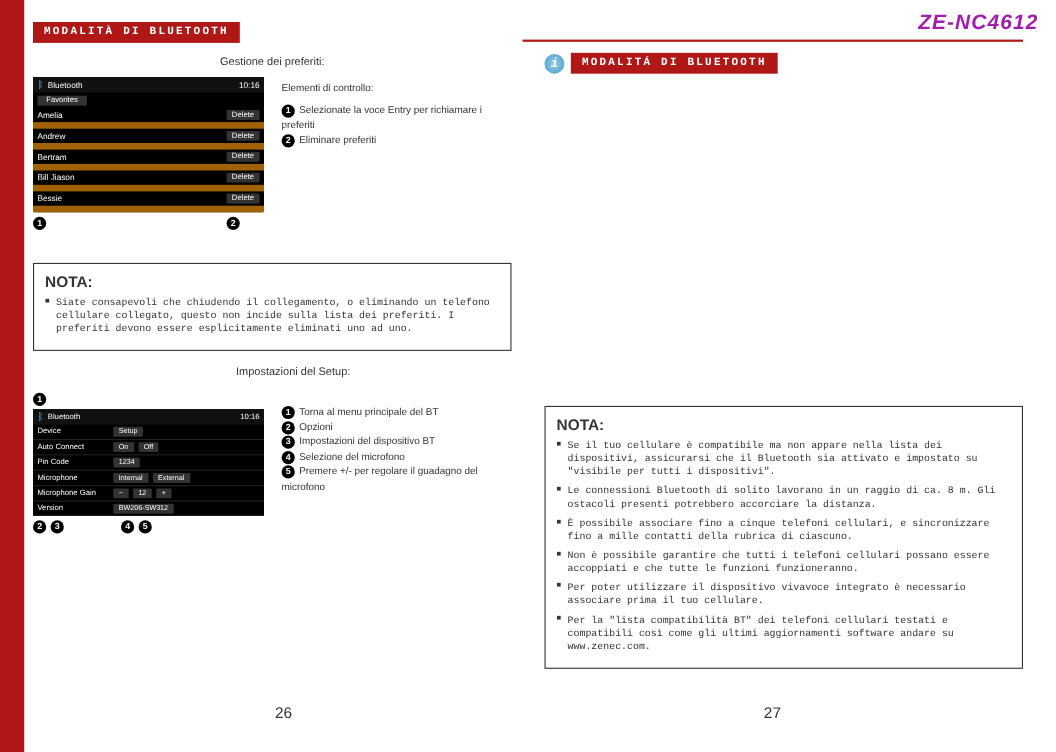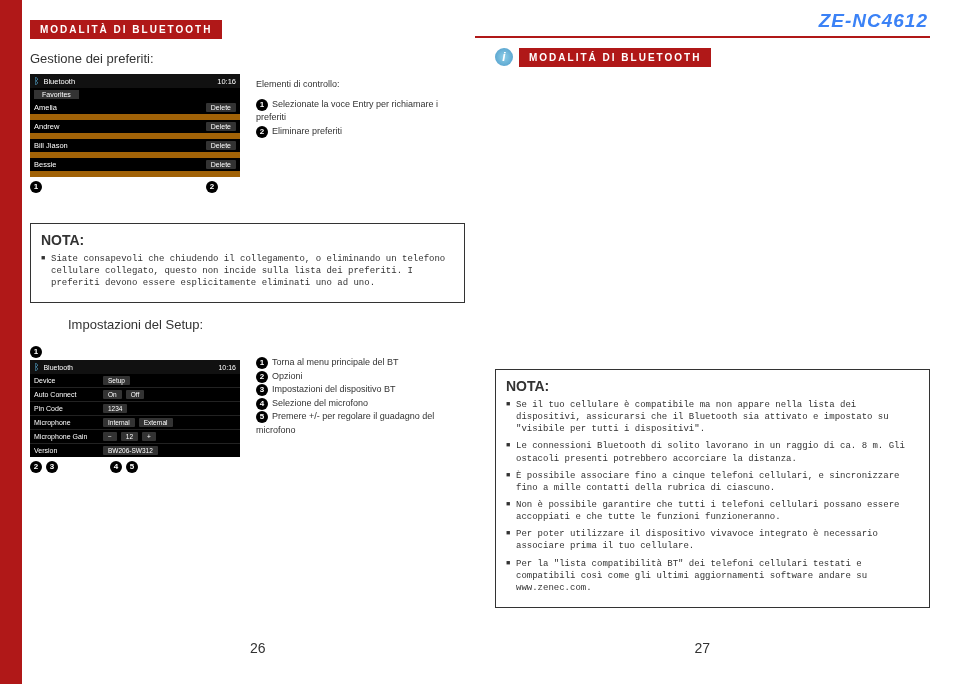--- a/index.html
+++ b/index.html
@@ -1,26 +1,26 @@
 <!DOCTYPE html>
 <html><head>
 <meta charset="utf-8">
 <style>
   body { margin:0; padding:0; font-family: Arial, Helvetica, sans-serif; background:#fff; color:#333; }
   .page { width:960px; height:684px; position:relative; background:#fff; }
   .red-strip { position:absolute; left:0; top:0; width:22px; height:100%; background:#b01818; }
   .content { position:absolute; left:30px; right:30px; top:20px; bottom:20px; }
   .two-col { display:flex; gap:30px; height:100%; }
   .col { flex:1; display:flex; flex-direction:column; }
-  .model { position:absolute; top:10px; right:32px; font-weight:bold; font-style:italic; font-size:19px; color:#3b82f6; letter-spacing:1px; }
+  .model { position:absolute; top:10px; right:16px; font-weight:bold; font-style:italic; font-size:19px; color:#a21caf; letter-spacing:1px; }
   .model-line { position:absolute; top:36px; right:30px; width:455px; height:2px; background:#b01818; }
-  .section-hdr { display:flex; align-items:flex-start; gap:6px; margin-bottom:2px; }
+  .section-hdr { display:flex; align-items:flex-end; gap:6px; margin-bottom:2px;font-family:Liberation Mono, monospace; }
   .section-title { background:#b01818; color:#fff; font-size:10px; font-weight:bold; letter-spacing:2px; padding:4px 10px 4px 10px; }
   .info-icon { width:18px; height:18px; border-radius:50%; background:radial-gradient(#8ecfe8,#4a98c8); color:#fff; font-style:italic; font-weight:bold; font-size:12px; display:flex; align-items:center; justify-content:center; }
-  .subhead { font-size:13px; margin:10px 0 8px 0; }
+  .subhead { font-size:10px; margin:10px 0 8px 0;text-align:center; }
   .device-shot { background:#000; color:#fff; border-radius:2px; width:210px; font-size:7.5px; position:relative; }
   .ds-row { display:flex; align-items:center; padding:2px 4px; border-bottom:6px solid #a16207; }
   .ds-top { background:#111; padding:2px 4px; display:flex; justify-content:space-between; align-items:center; }
   .ds-tab { background:#333; padding:1px 8px; font-size:7px; display:inline-block; }
   .ds-cell { flex:1; }
   .ds-btn { background:#333; padding:1px 5px; font-size:7px; border-radius:1px; }
   .circ { display:inline-block; width:12px; height:12px; border-radius:50%; background:#000; color:#fff; font-size:8px; text-align:center; line-height:12px; font-weight:bold; margin-right:4px; }
   .ctrl-list { font-size:9px; line-height:1.5; }
   .note-box { border:1px solid #333; padding:8px 10px; margin-top:14px; }
   .note-title { font-size:14px; font-weight:bold; margin-bottom:5px; }
@@ -62,20 +62,24 @@
                 <span style="flex:1;padding-left:4px;">Bluetooth</span>
                 <span>10:16</span>
               </div>
               <div style="padding:2px 4px;"><span class="ds-tab">Favorites</span></div>
               <div class="ds-row">
                   <span class="ds-cell">Amelia</span>
                   <span class="ds-btn">Delete</span>
                 </div>
               <div class="ds-row">
                   <span class="ds-cell">Andrew</span>
+                  <span class="ds-btn">Delete</span>
+                </div>
+              <div class="ds-row">
+                  <span class="ds-cell">Bertram</span>
                   <span class="ds-btn">Delete</span>
                 </div>
               <div class="ds-row">
                   <span class="ds-cell">Bill Jiason</span>
                   <span class="ds-btn">Delete</span>
                 </div>
               <div class="ds-row">
                   <span class="ds-cell">Bessie</span>
                   <span class="ds-btn">Delete</span>
                 </div>

